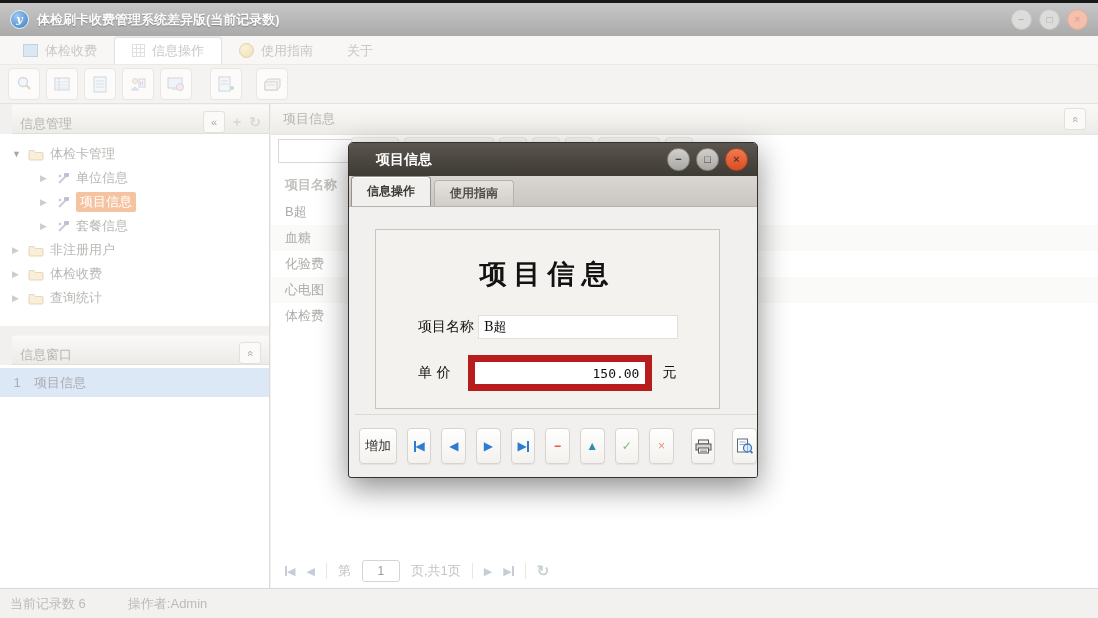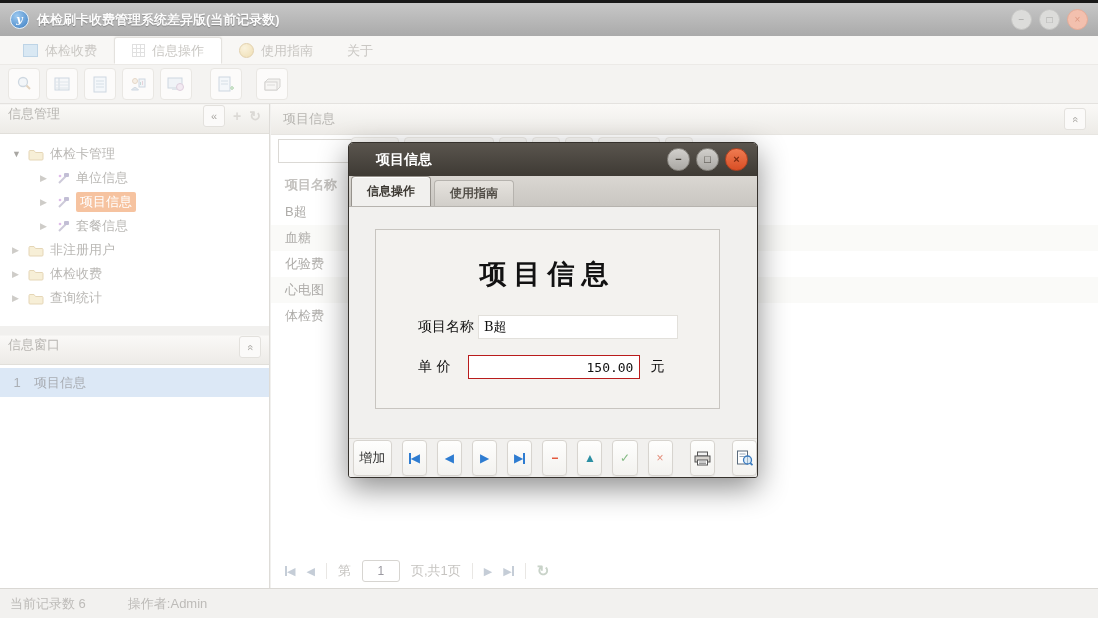--- a/index.html
+++ b/index.html
@@ -38,21 +38,21 @@
   .tbtn{width:30px;height:30px;border:1px solid #e9e7e3;border-radius:4px;background:#fcfbfa;
     display:flex;align-items:center;justify-content:center;}
   .tbtn svg{opacity:.4;}
   .tbtn.gap1{margin-left:12px;} .tbtn.gap2{margin-left:8px;}
 
   
   .sidebar{position:absolute;top:104px;left:0;width:270px;bottom:30px;background:#f1f0ee;
     border-right:1px solid #dedcd8;box-sizing:border-box;display:flex;flex-direction:column;}
   .s-header{height:28px;flex:0 0 auto;background:linear-gradient(#faf9f7,#edebe7);
     border-bottom:1px solid #e1dfda;border-top:1px solid #f5f4f2;
-    display:flex;align-items:flex-start;padding:0 8px;font-size:13px;color:#b7b5b1;}
+    display:flex;align-items:flex-end;padding:0 8px;font-size:13px;color:#b7b5b1;margin-left:12px;}
   .h-tools{margin-left:auto;display:flex;align-items:center;gap:8px;}
   .btn-sq{width:20px;height:20px;border:1px solid #e3e1dd;border-radius:3px;background:#fbfaf9;
     color:#a9a7a3;display:flex;align-items:center;justify-content:center;font-size:11px;line-height:1;}
   .rot-up{display:inline-block;transform:rotate(90deg);font-size:11px;}
   .h-ghost{color:#dbd9d5;font-size:14px;font-weight:bold;}
   .tree{background:#fff;padding-top:8px;height:184px;flex:0 0 auto;}
   .tree-item{height:24px;display:flex;align-items:center;font-size:13px;color:#bab8b5;}
   .tree-item.lvl0{padding-left:12px;} .tree-item.lvl1{padding-left:40px;}
   .arrow{width:15px;font-size:9px;flex:0 0 auto;}
   .arrow.exp{color:#a9a7a3;} .arrow.col{color:#ceccc8;}
@@ -120,24 +120,24 @@
   .d-body{position:relative;height:224px;background:#f1f0ee;}
   .form-panel{position:absolute;left:26px;top:22px;width:345px;height:180px;background:#f3f2ef;
     border:1px solid #c8c5c0;box-sizing:border-box;}
   .f-title{margin-top:26px;text-align:center;font-family:"DejaVu Serif",serif;font-size:27px;
     font-weight:600;letter-spacing:7px;color:#121212;}
   .f-row{display:flex;align-items:center;padding-left:42px;font-size:14px;color:#121212;
     font-family:"DejaVu Serif",serif;}
   .f-row.r1{margin-top:23px;} .f-row.r2{margin-top:16px;}
   .f-name-input{width:188px;height:22px;border:1px solid #e2e0db;background:#fff;font-size:13px;
     padding:0 5px;margin-left:4px;font-family:"DejaVu Serif",serif;color:#111;}
-  .f-price-input{width:158px;height:22px;border:1px solid #b91c1c;background:#fff;font-size:13px;
+  .f-price-input{width:158px;height:22px;border:7px solid #b91c1c;background:#fff;font-size:13px;
     padding:0 6px;margin-left:18px;text-align:right;font-family:"DejaVu Sans Mono",monospace;color:#111;}
   .f-unit{margin-left:10px;}
-  .d-buttons{position:absolute;left:0;right:0;bottom:0;height:39px;background:#f1f0ee;
+  .d-buttons{position:absolute;left:6px;right:0;bottom:0;height:63px;background:#f1f0ee;
     border-top:1px solid #dddad5;display:flex;align-items:center;padding-left:4px;gap:10px;box-sizing:border-box;}
   .d-btn{height:36px;border:1px solid #d7d4cf;border-radius:4px;background:linear-gradient(#fefefd,#f3f2ef);
     display:flex;align-items:center;justify-content:center;font-size:12px;color:#333;
     box-shadow:0 1px 1px rgba(0,0,0,.06);box-sizing:border-box;}
   .d-btn.add{width:48px;font-size:13px;}
   .d-btn.ic{width:31px;}
   .dbar{width:2px;height:11px;background:currentColor;}
   .c-blue{color:#2e7cd1;} .c-red{color:#e1482a;font-weight:bold;} .c-teal{color:#2c8fa3;}
   .c-green{color:#85bb85;} .c-salmon{color:#e48f7c;}
   .d-btn.gap{margin-left:7px;}

